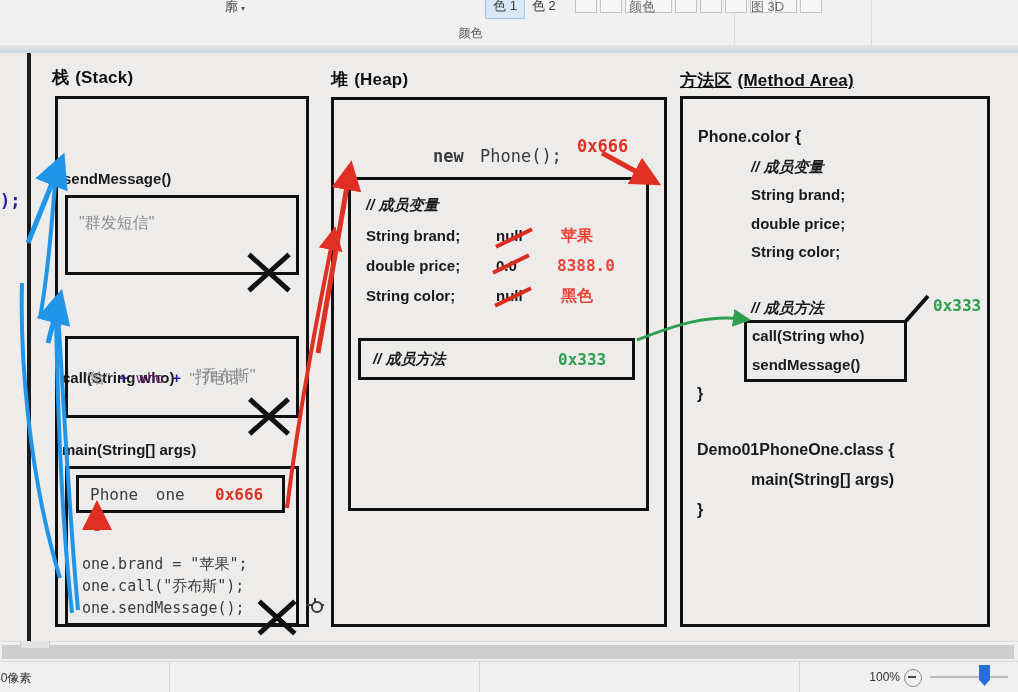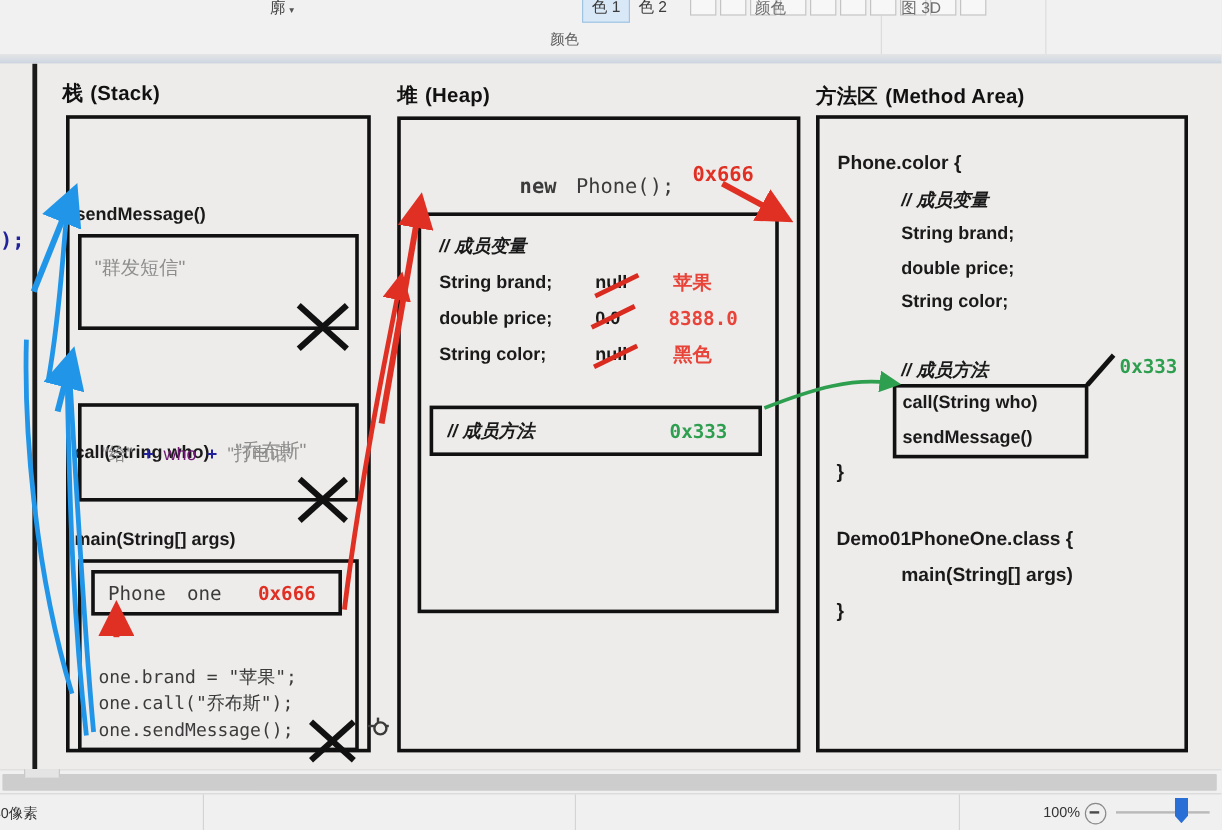--- a/index.html
+++ b/index.html
@@ -336,21 +336,21 @@
 
     <div class="lbl bold" style="left:366px; top:234px;">String color;</div>
     <div class="lbl" style="left:496px; top:234px; font-weight:bold;">null</div>
     <div class="redslash" style="left:493px; top:242px; width:40px; transform:rotate(-26deg);"></div>
     <div class="lbl red-plain" style="left:541px; top:233px; font-weight:bold; font-size:16px;">黑色</div>
 
     <div class="box" style="left:358px; top:285px; width:277px; height:42px;"></div>
     <div class="lbl bold" style="left:373px; top:297px; font-style:italic;">// 成员方法</div>
     <div class="lbl green" style="left:558px; top:297px; font-size:16px;">0x333</div>
 
-    <div class="sec-title" style="left:680px; top:16px;">
+    <div class="sec-title" style="left:680px; top:16px;text-decoration:underline;">
       <span>方法区</span><span class="en">(Method Area)</span>
     </div>
 
     <div class="frame" style="left:680px; top:43px; width:310px; height:531px;"></div>
 
     <div class="lbl bold" style="left:698px; top:75px; font-size:16px;">Phone.color {</div>
     <div class="lbl bold" style="left:751px; top:105px; font-style:italic;">// 成员变量</div>
     <div class="lbl bold" style="left:751px; top:133px;">String brand;</div>
     <div class="lbl bold" style="left:751px; top:162px;">double price;</div>
     <div class="lbl bold" style="left:751px; top:190px;">String color;</div>

